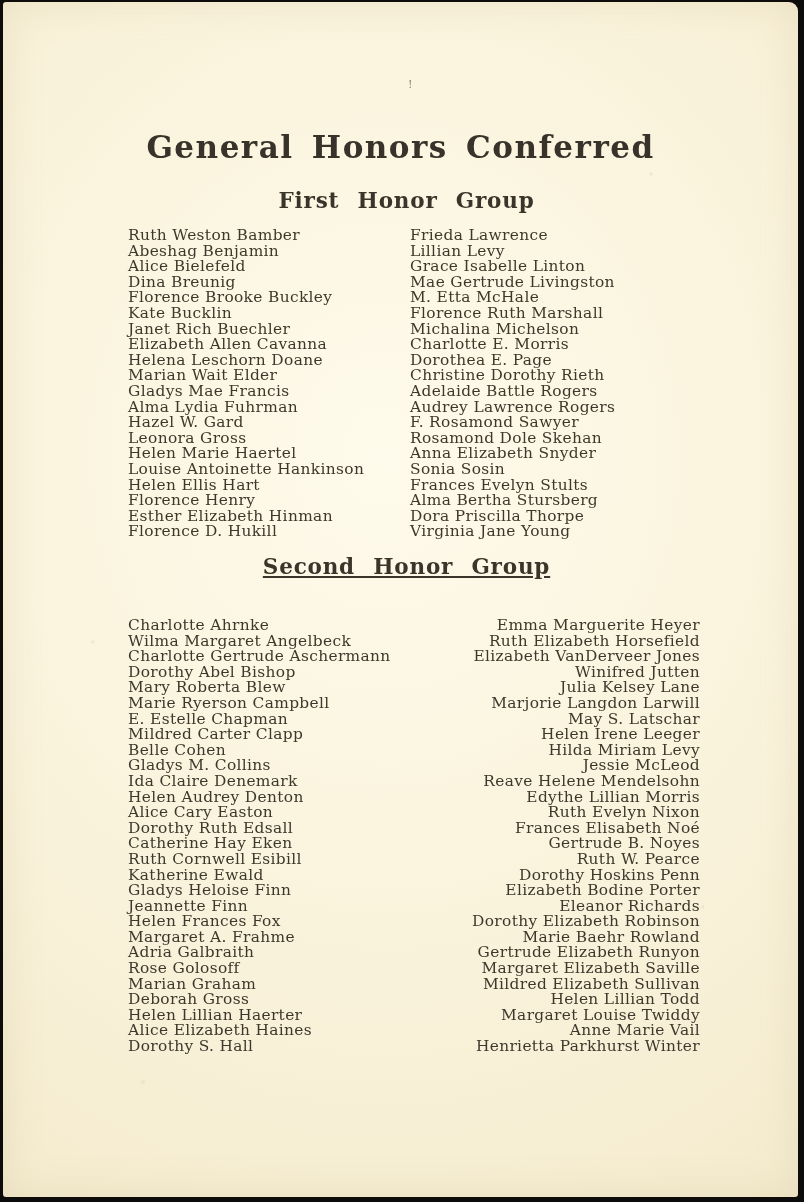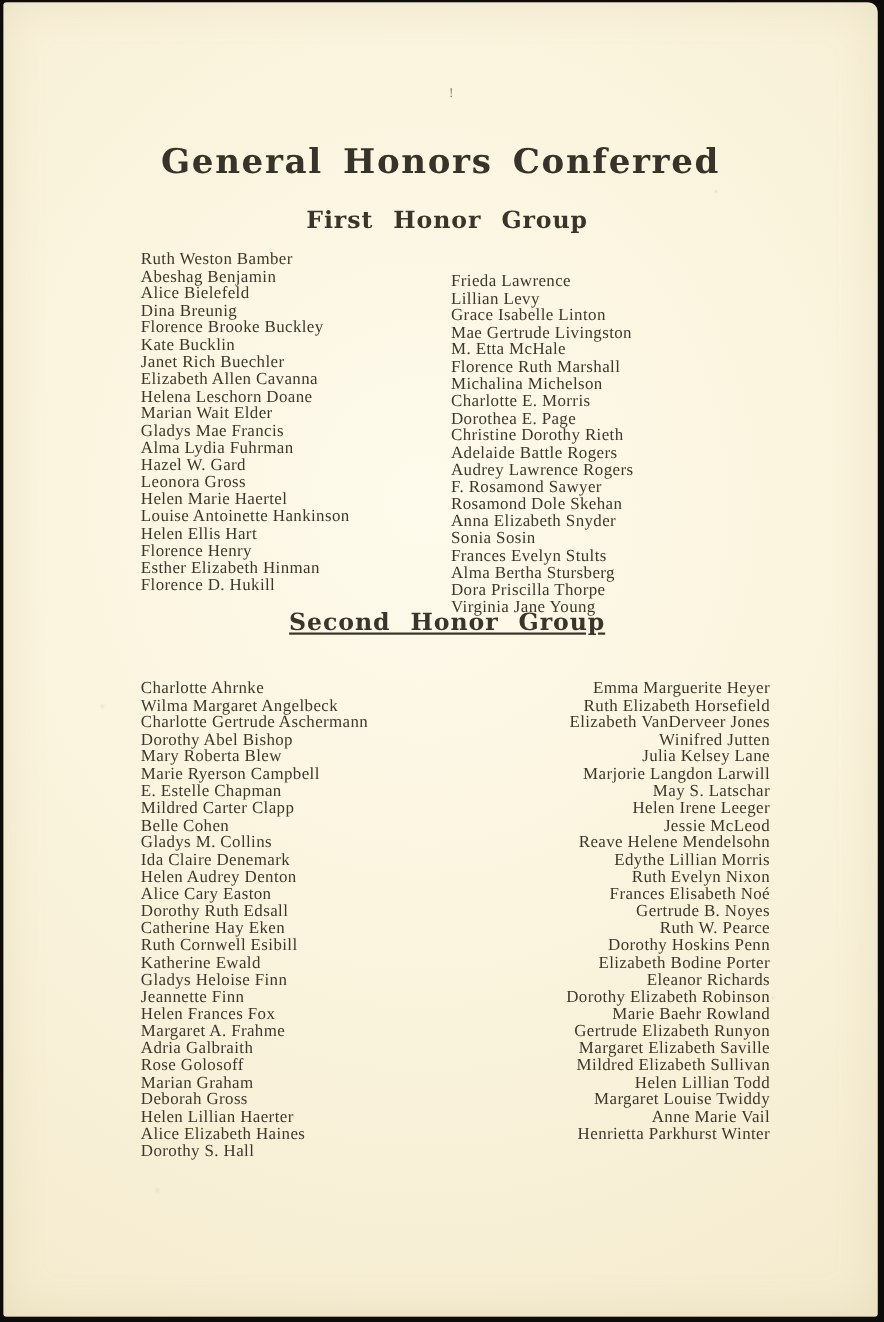--- a/index.html
+++ b/index.html
@@ -70,24 +70,23 @@
   }
   #group1-heading { top: 186px; }
   #group2-heading { top: 552px; text-decoration: underline; }
   .name-col {
     position: absolute;
     width: 290px;
     font-size: 15.4px;
     line-height: 15.6px;
     letter-spacing: 0.35px;
     white-space: nowrap;
-    font-family: Liberation Serif, serif;
   }
   #g1c1 { top: 226px; left: 125px; }
-  #g1c2 { top: 226px; left: 407px; margin-top: 20px; }
+  #g1c2 { top: 226px; left: 407px; }
   #g2c1 { top: 616px; left: 125px; }
   #g2c2 { top: 616px; left: 407px; text-align: right; }
   .name { color: #3e382c; }
 </style>
 </head>
 <body>
 
 <div class="scan-frame">
   <div class="paper">
 
@@ -178,20 +177,21 @@
 
     <div class="name-col" id="g2c2">
         <div class="name">Emma Marguerite Heyer</div>
         <div class="name">Ruth Elizabeth Horsefield</div>
         <div class="name">Elizabeth VanDerveer Jones</div>
         <div class="name">Winifred Jutten</div>
         <div class="name">Julia Kelsey Lane</div>
         <div class="name">Marjorie Langdon Larwill</div>
         <div class="name">May S. Latschar</div>
         <div class="name">Helen Irene Leeger</div>
+        <div class="name">Hilda Miriam Levy</div>
         <div class="name">Jessie McLeod</div>
         <div class="name">Reave Helene Mendelsohn</div>
         <div class="name">Edythe Lillian Morris</div>
         <div class="name">Ruth Evelyn Nixon</div>
         <div class="name">Frances Elisabeth Noé</div>
         <div class="name">Gertrude B. Noyes</div>
         <div class="name">Ruth W. Pearce</div>
         <div class="name">Dorothy Hoskins Penn</div>
         <div class="name">Elizabeth Bodine Porter</div>
         <div class="name">Eleanor Richards</div>

